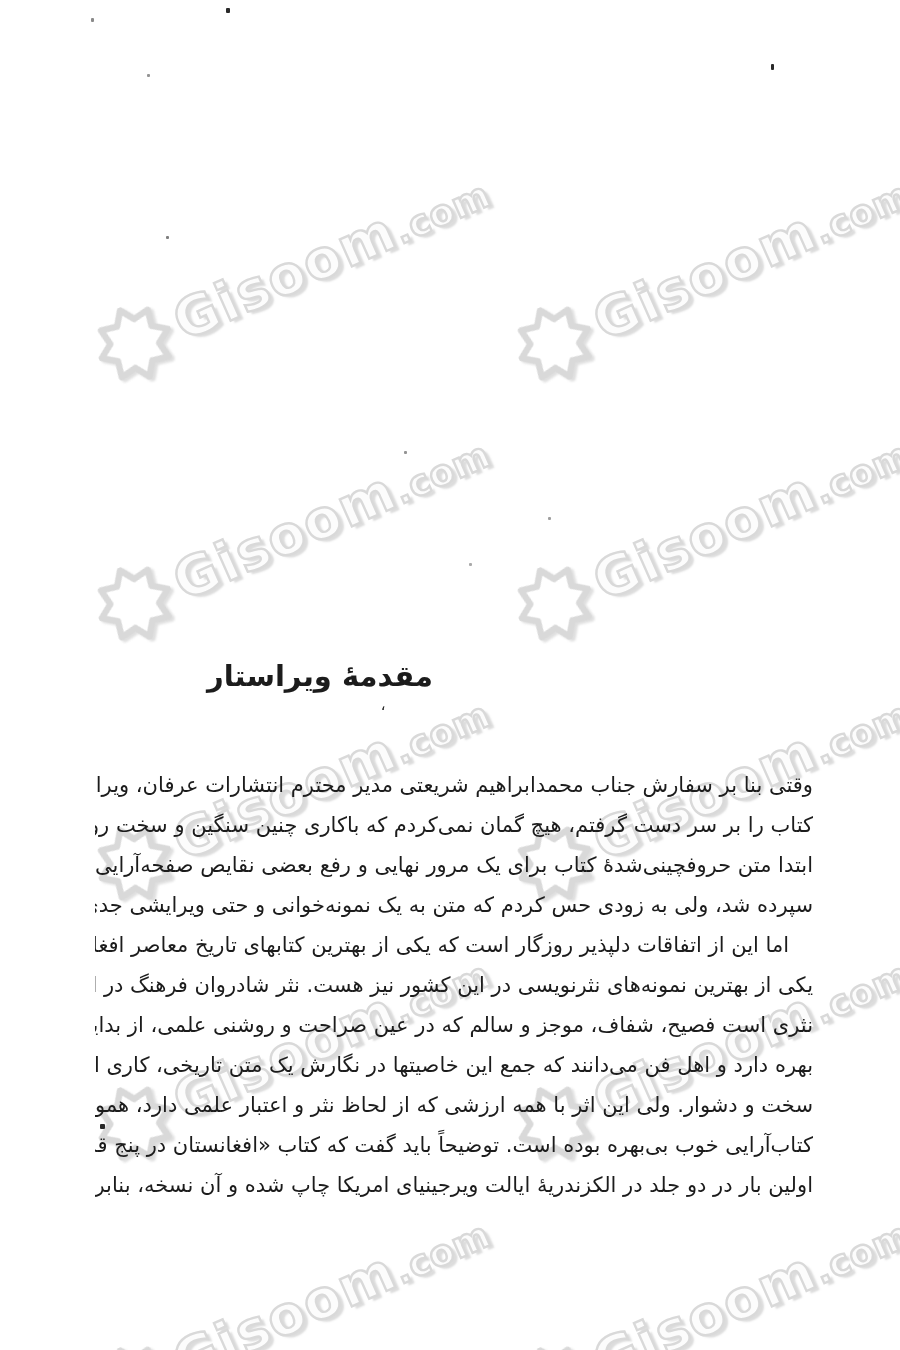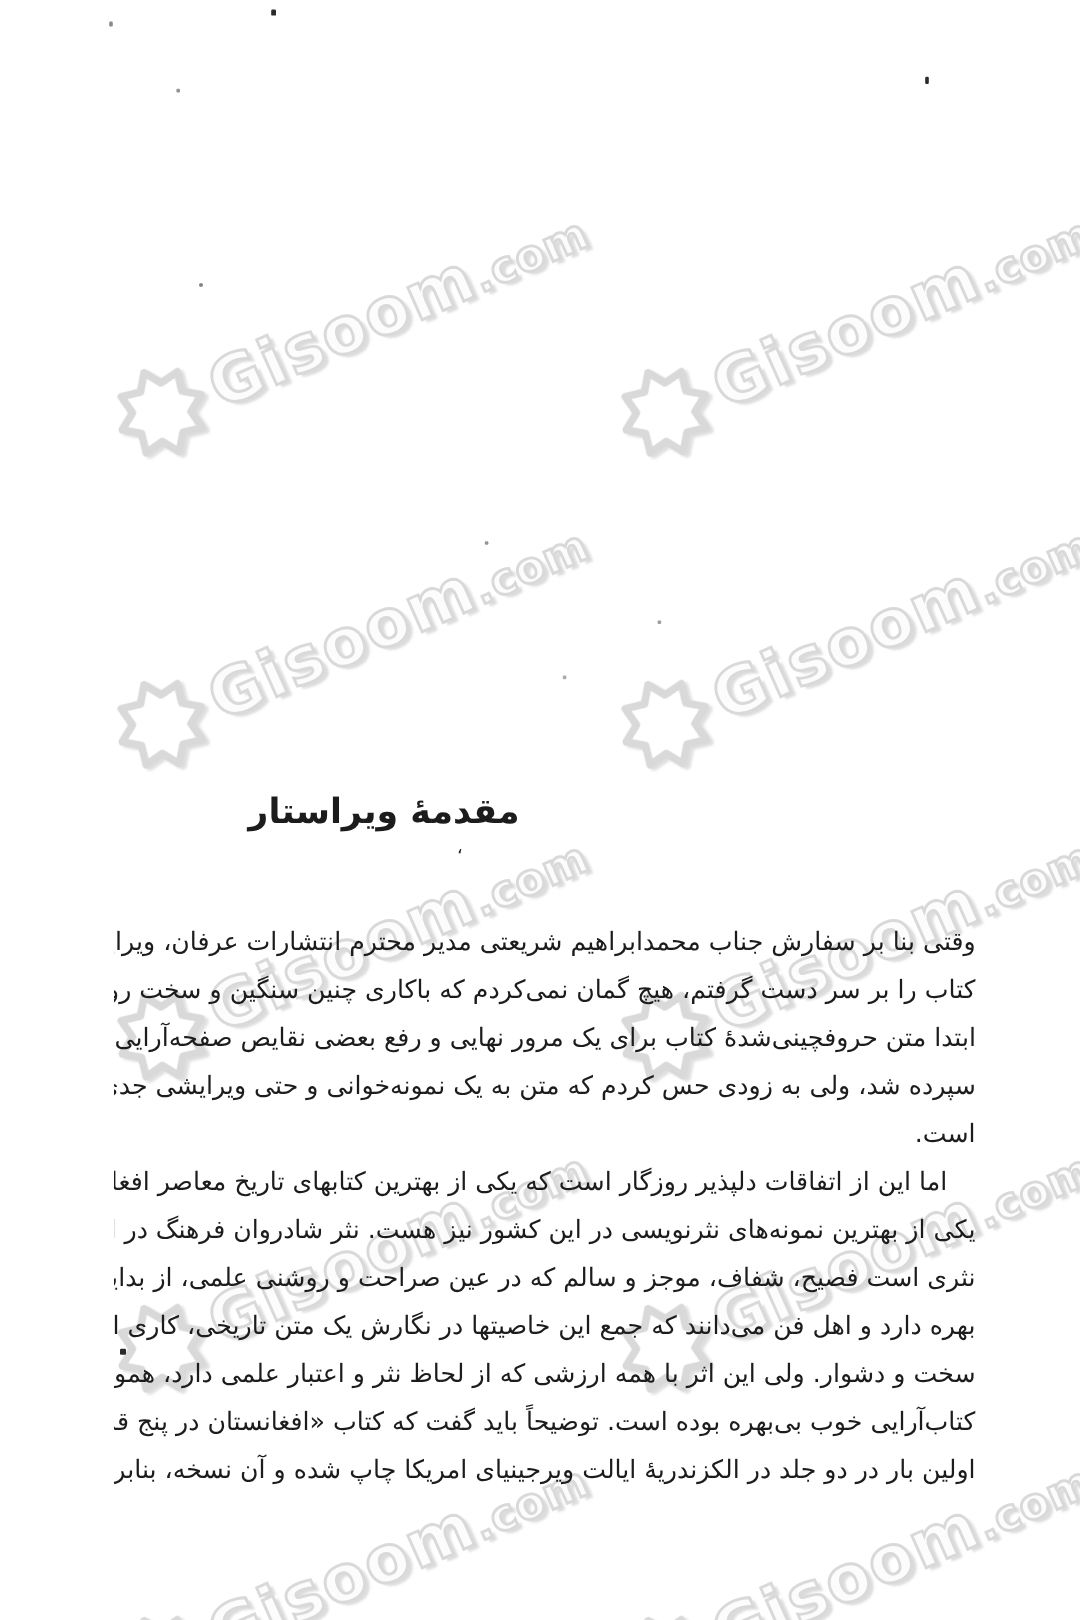--- a/index.html
+++ b/index.html
@@ -159,21 +159,20 @@
   <h1 class="ink heading">مقدمهٔ ویراستار</h1>
 
   <div class="stray-mark" style="left:381px;top:706px;">ʻ</div>
 
   <div class="ink body-text">
       <div class="para">
         <div class="line">وقتی بنا بر سفارش جناب محمدابراهیم شریعتی مدیر محترم انتشارات عرفان، ویرایش این</div>
         <div class="line">کتاب را بر سر دست گرفتم، هیچ گمان نمی‌کردم که باکاری چنین سنگین و سخت روبه‌رویم. در</div>
         <div class="line">ابتدا متن حروفچینی‌شدهٔ کتاب برای یک مرور نهایی و رفع بعضی نقایص صفحه‌آرایی به من</div>
         <div class="line">سپرده شد، ولی به زودی حس کردم که متن به یک نمونه‌خوانی و حتی ویرایشی جدی نیازمند</div>
-        <div class="line natural">است.</div>
       </div>
       <div class="para">
         <div class="line indent">اما این از اتفاقات دلپذیر روزگار است که یکی از بهترین کتابهای تاریخ معاصر افغانستان.</div>
         <div class="line">یکی از بهترین نمونه‌های نثرنویسی در این کشور نیز هست. نثر شادروان فرهنگ در این کتاب</div>
         <div class="line">نثری است فصیح، شفاف، موجز و سالم که در عین صراحت و روشنی علمی، از بدایع صوری نیز</div>
         <div class="line">بهره دارد و اهل فن می‌دانند که جمع این خاصیتها در نگارش یک متن تاریخی، کاری است</div>
         <div class="line">سخت و دشوار. ولی این اثر با همه ارزشی که از لحاظ نثر و اعتبار علمی دارد، همواره از یک</div>
         <div class="line">کتاب‌آرایی خوب بی‌بهره بوده است. توضیحاً باید گفت که کتاب «افغانستان در پنج قرن اخیر»</div>
         <div class="line">اولین بار در دو جلد در الکزندریهٔ ایالت ویرجینیای امریکا چاپ شده و آن نسخه، بنابر اظهار</div>
       </div>

